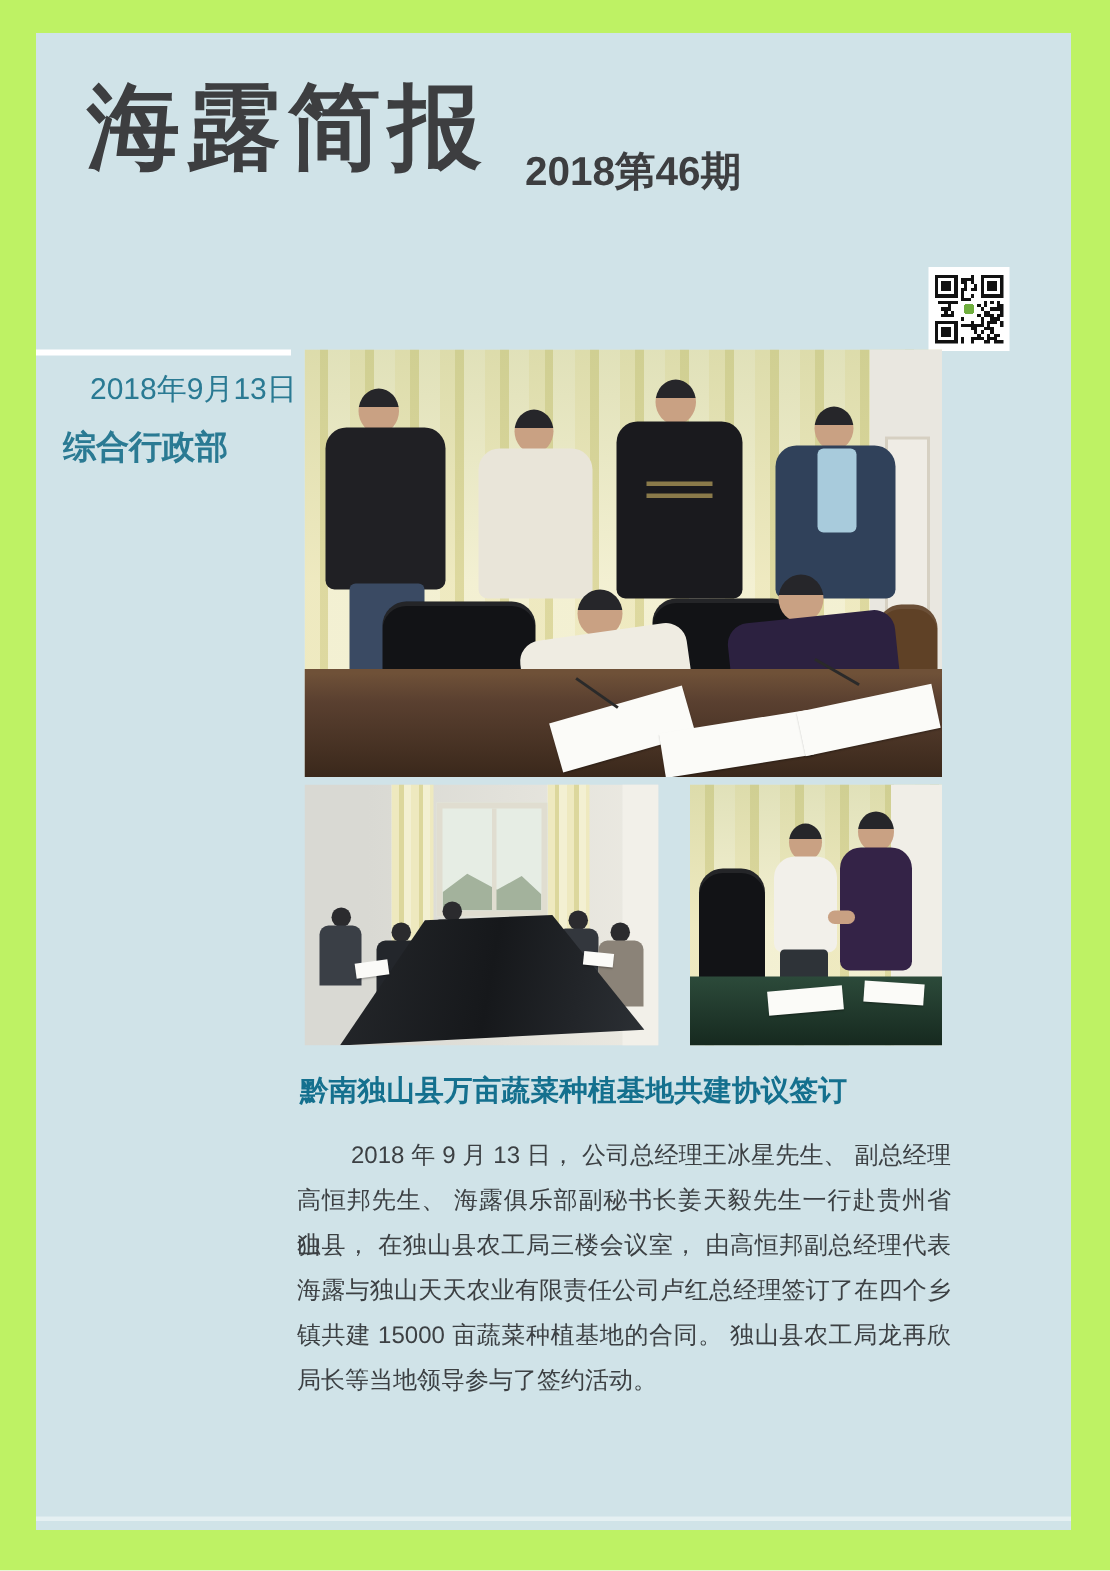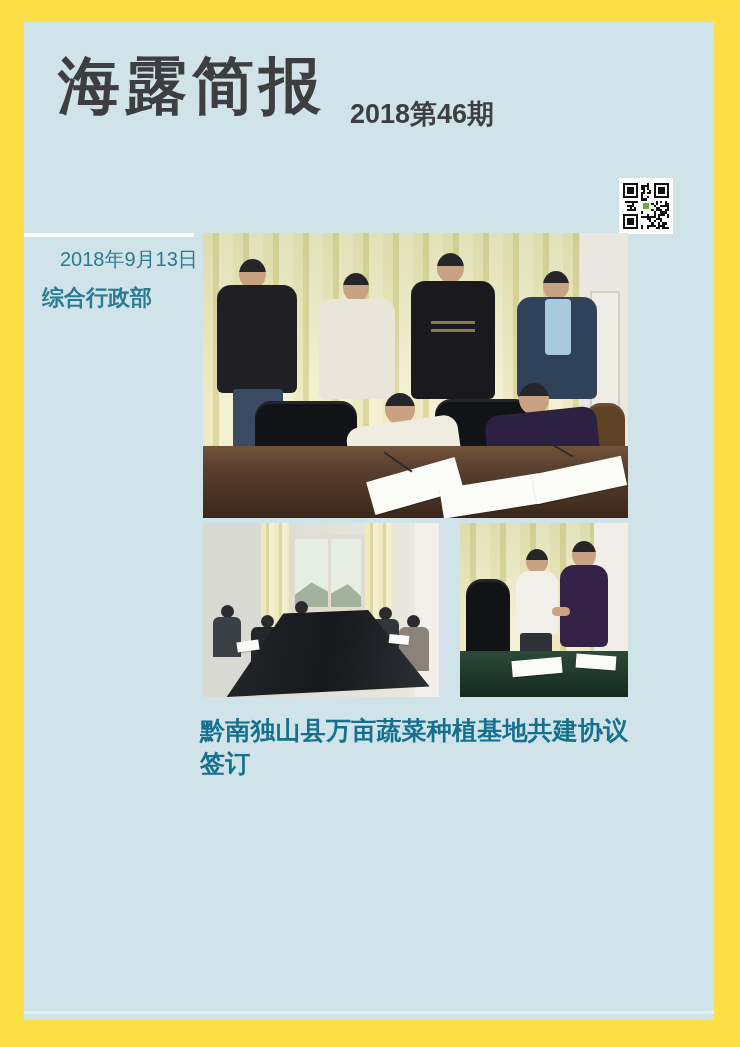--- a/index.html
+++ b/index.html
@@ -1,18 +1,18 @@
 <!DOCTYPE html>
 <html><head>
 <meta charset="utf-8">
 <style>
   * { margin:0; padding:0; box-sizing:border-box; }
   html,body { background:#ffffff; }
   body { font-family:"Liberation Sans", sans-serif; }
-  .page { position:relative; width:740px; height:1047px; background:#fde047; overflow:hidden; }
+  .page { position:relative; width:740px; height:1047px; background:#bef264; overflow:hidden; }
   .panel { position:absolute; left:24px; top:22px; width:690px; height:998px; background:#d0e3e8; }
 
   
   .title { position:absolute; left:58px; top:52px; font-size:62px; font-weight:900;
            color:#3d3e40; letter-spacing:5px; line-height:1.1; }
   .issue { position:absolute; left:350px; top:96px; font-size:27px; font-weight:700; color:#3d3e40; }
 
   
   .qr-box { position:absolute; left:619px; top:178px; width:54px; height:56px; background:#ffffff;
             display:flex; align-items:center; justify-content:center; }
@@ -60,21 +60,21 @@
     background:linear-gradient(100deg,#2a2d31,#16181b 55%,#2e3237);
     clip-path:polygon(10% 100%, 96% 94%, 70% 50%, 34% 52%); }
   .sil-head { position:absolute; width:13px; height:13px; border-radius:50%; background:#2b2b2e; }
   .sil-body { position:absolute; border-radius:6px 6px 0 0; }
 
   
   .green-table { position:absolute; left:0; right:0; bottom:0; height:46px;
     background:linear-gradient(180deg,#2c4a3a,#16291f); }
 
   
-  .headline { position:absolute; left:200px; top:714px; width:440px; font-size:25px; font-weight:700;
+  .headline { position:absolute; left:200px; top:714px; width:440px; font-size:19px; font-weight:700;
     color:#14708e; letter-spacing:0.2px; }
   .body-text { position:absolute; left:198px; top:756px; width:436px; color:#3c4043;
     font-size:16px; font-weight:500; }
   .body-line { line-height:30px; height:30px; white-space:nowrap; }
   .just { text-align:justify; text-align-last:justify; white-space:normal; }
   .indent { text-indent:36px; }
   .panel-footline { position:absolute; left:0; bottom:6px; width:100%; height:3px; background:rgba(255,255,255,.45); }
 </style>
 </head>
 <body>
@@ -293,13 +293,21 @@
     <div class="head" style="left:112px; top:18px; width:24px; height:27px;"></div>
     <div class="torso" style="left:100px; top:42px; width:48px; height:82px; background:#342347;"></div>
     <div style="position:absolute; left:92px; top:84px; width:18px; height:9px; border-radius:5px; background:#c9a183;"></div>
 
     <div class="green-table"></div>
     <div class="paper" style="left:52px; top:136px; width:50px; height:16px; transform:rotate(-5deg);"></div>
     <div class="paper" style="left:116px; top:132px; width:40px; height:14px; transform:rotate(4deg);"></div>
   </div>
 
   <div class="headline">黔南独山县万亩蔬菜种植基地共建协议签订</div>
+  <div class="body-text">
+    <div class="body-line just indent">2018 年 9 月 13 日， 公司总经理王冰星先生、 副总经理</div>
+    <div class="body-line just">高恒邦先生、 海露俱乐部副秘书长姜天毅先生一行赴贵州省独</div>
+    <div class="body-line just">山县， 在独山县农工局三楼会议室， 由高恒邦副总经理代表</div>
+    <div class="body-line just">海露与独山天天农业有限责任公司卢红总经理签订了在四个乡</div>
+    <div class="body-line just">镇共建 15000 亩蔬菜种植基地的合同。 独山县农工局龙再欣</div>
+    <div class="body-line">局长等当地领导参与了签约活动。</div>
+  </div>
 </div>
 
 </body></html>

